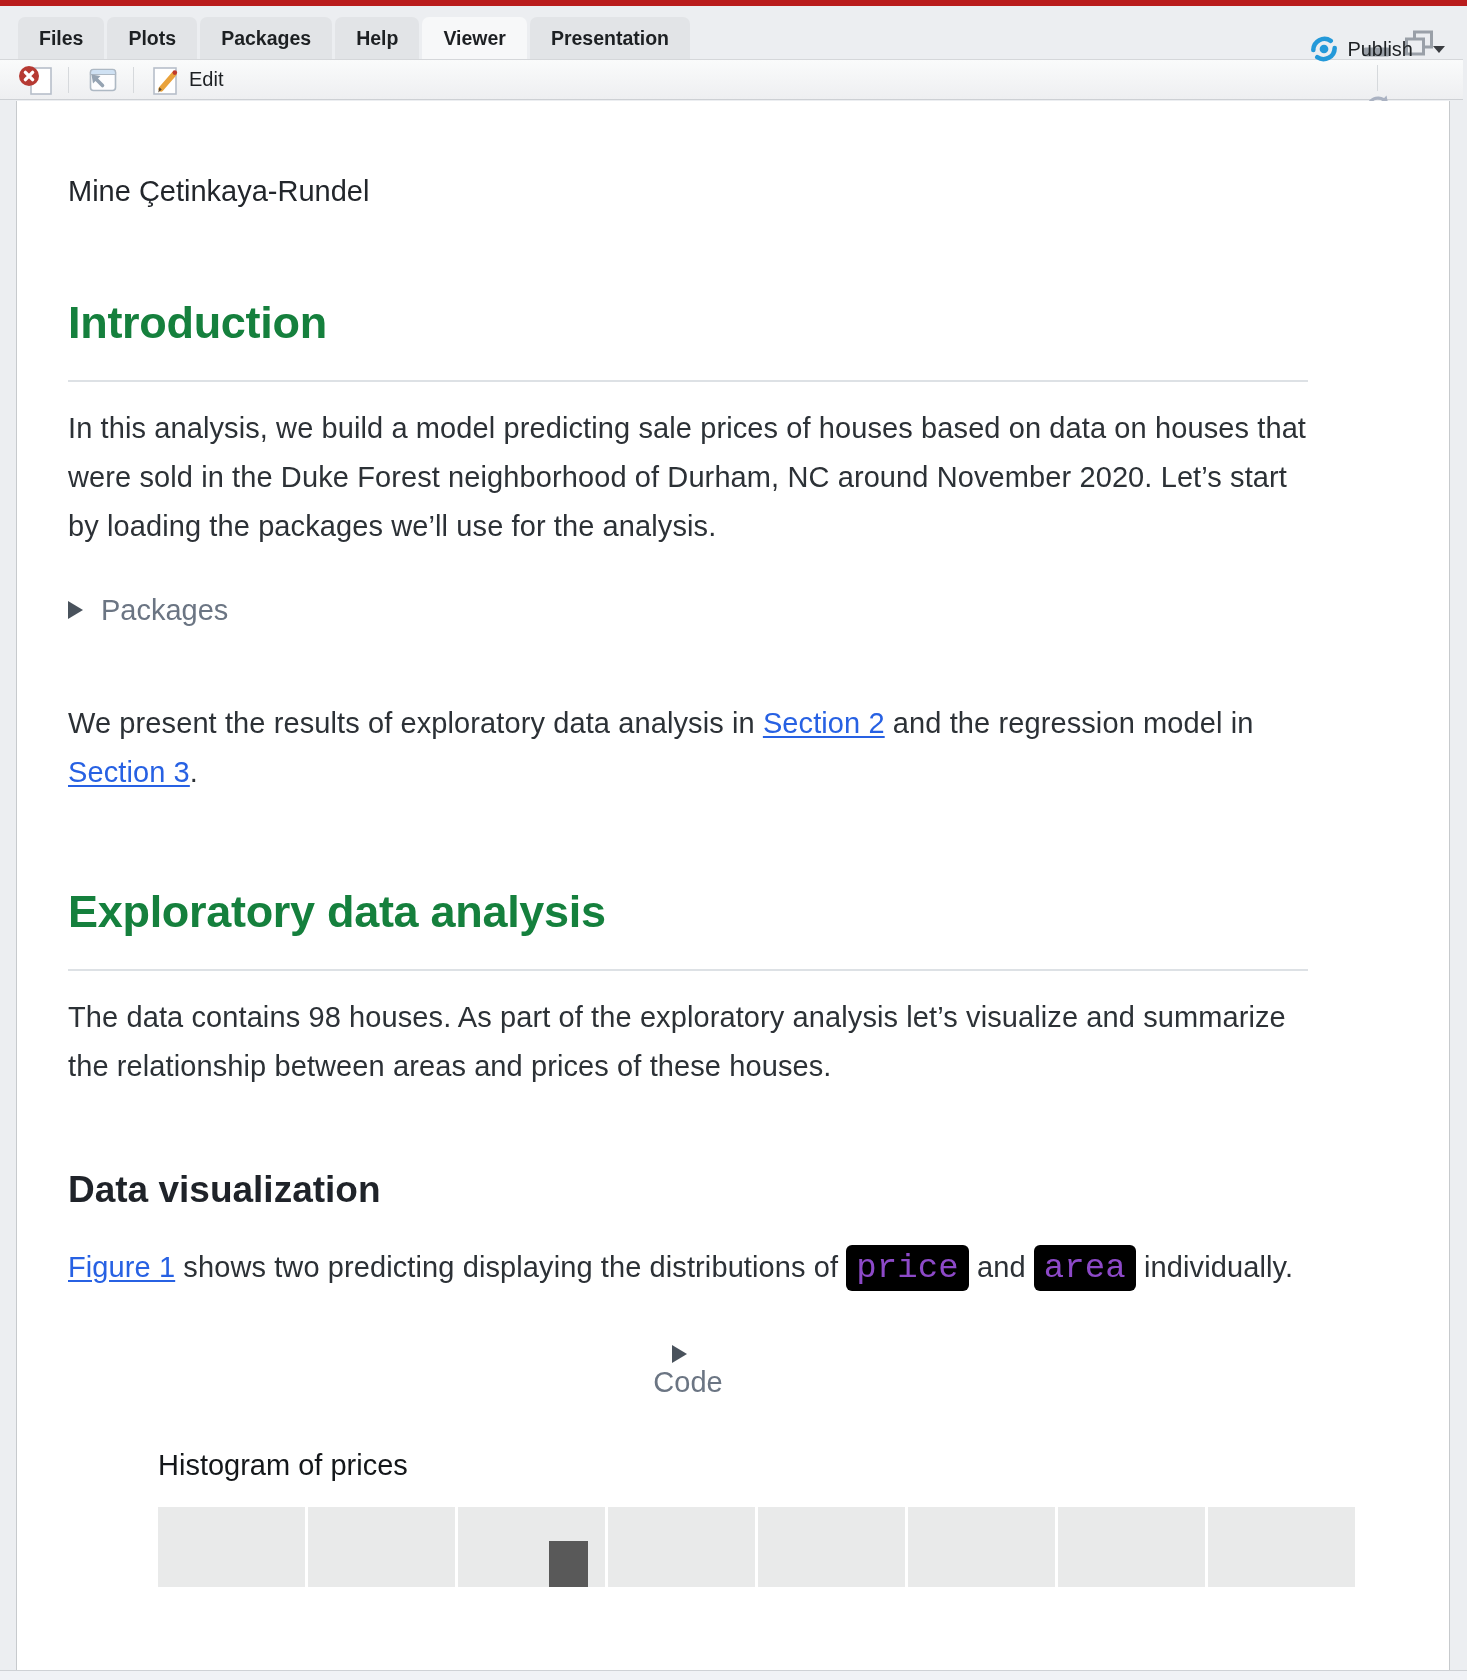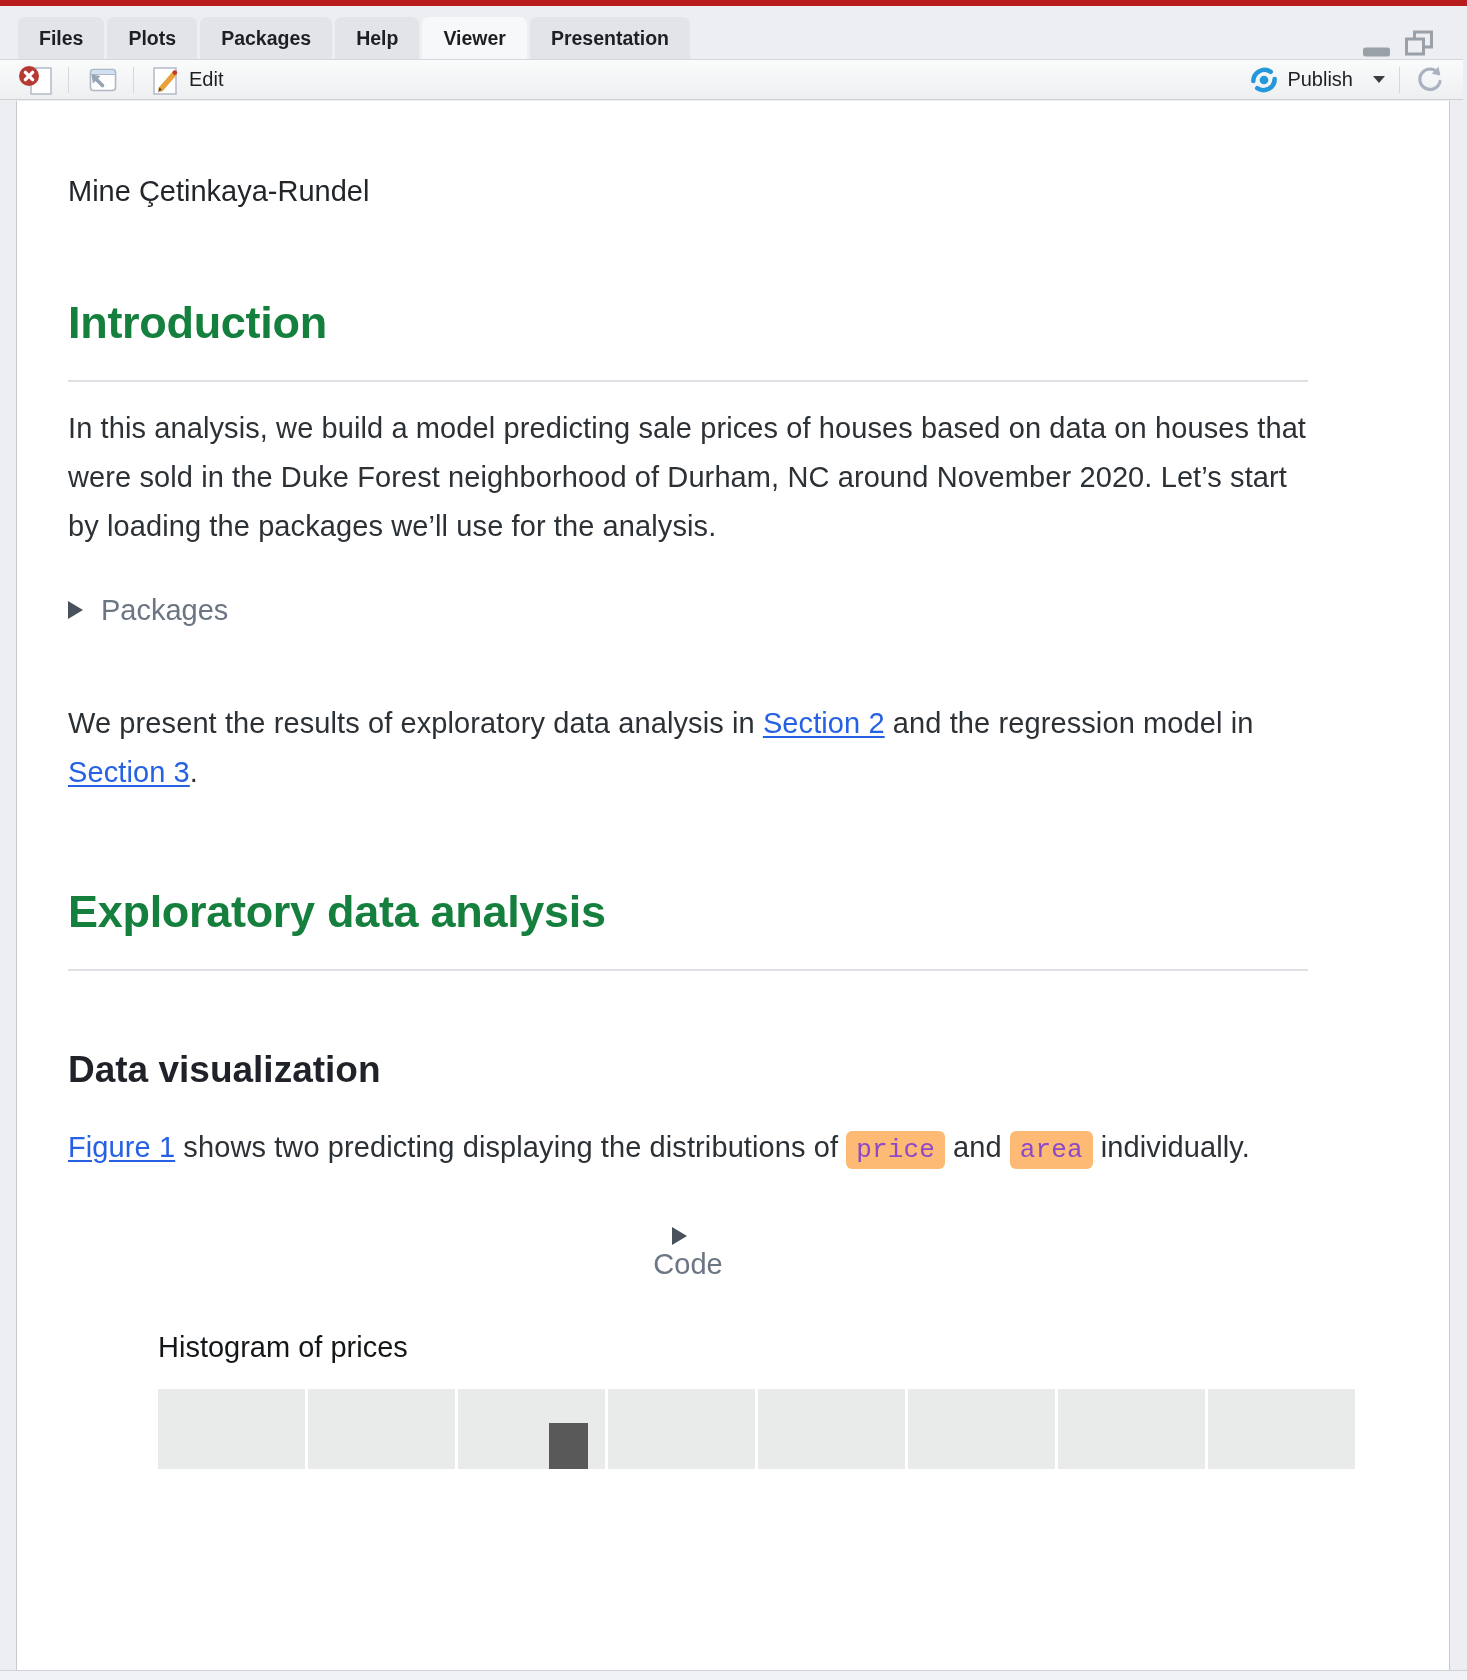--- a/index.html
+++ b/index.html
@@ -32,21 +32,21 @@
   
   .toolbar {
     position:absolute; top:53px; left:0; right:4px; height:41px;
     background:linear-gradient(#fafbfb,#eeeff1);
     border-top:1px solid #d5d7da; border-bottom:1px solid #cdd0d4;
     display:flex; align-items:center; padding:0 12px;
   }
   .tb-btn { display:flex; align-items:center; gap:9px; padding:2px 6px; border-radius:3px; }
   .tb-sep { width:1px; height:26px; background:#d6d9dc; margin:0 8px; }
   .tb-label { font-size:20px; color:#1d2023; }
-  .tb-right { margin-left:auto; display:flex; align-items:center; }
+  .tb-right { margin-left:auto; display:flex; align-items:center;flex-direction:column; }
   .caret-down {
     width:0; height:0; margin-left:11px;
     border-left:6px solid transparent; border-right:6px solid transparent;
     border-top:7px solid #3a3d41;
   }
 
   
   .content {
     position:absolute; top:95px; left:16px; width:1434px; height:1569px;
     background:#fff; border-left:1px solid #c7cacd; border-right:1px solid #c7cacd;
@@ -74,21 +74,21 @@
     font-size:37px; line-height:46px; font-weight:700; color:#1f2329;
     margin-top:76px; width:1240px;
   }
   .doc p { font-size:29px; line-height:49px; letter-spacing:0.1px; width:1240px; }
   .p-after-rule { margin-top:22px; }
   .p-mid { margin-top:70px; }
   .p-after-h3 { margin-top:30px; }
   a.doclink { color:#2761e3; text-decoration:underline; text-underline-offset:3px; cursor:pointer; }
   code.chip {
     font-family:"Liberation Mono","DejaVu Sans Mono",monospace;
-    font-size:26px; color:#8d49c8; background:#fdba74;
+    font-size:34px; color:#8d49c8; background:#000000;
     padding:4px 10px; border-radius:6px;
   }
 
   .toggle { display:flex; align-items:center; cursor:pointer; width:1240px; }
   .toggle-packages { margin-top:40px; }
   .toggle-code { margin-top:52px;flex-direction:column; }
   .tri {
     width:0; height:0; flex:0 0 auto;
     border-left:15px solid #49525c;
     border-top:9.5px solid transparent;
@@ -209,20 +209,21 @@
 
       <div class="toggle toggle-packages">
         <span class="tri"></span>
         <span class="toggle-label">Packages</span>
       </div>
 
       <p class="p-mid"><span>We present the results of exploratory data analysis in </span><a class="doclink">Section 2</a><span> and the regression model in </span><a class="doclink">Section 3</a><span>.</span></p>
 
       <h2 class="h2-second">Exploratory data analysis</h2>
 
+      <p class="p-after-rule">The data contains 98 houses. As part of the exploratory analysis let’s visualize and summarize the relationship between areas and prices of these houses.</p>
 
       <h3>Data visualization</h3>
 
       <p class="p-after-h3"><a class="doclink">Figure 1</a><span> shows two predicting displaying the distributions of </span><code class="chip">price</code><span> and </span><code class="chip">area</code><span> individually.</span></p>
 
       <div class="toggle toggle-code">
         <span class="tri"></span>
         <span class="toggle-label">Code</span>
       </div>
 

